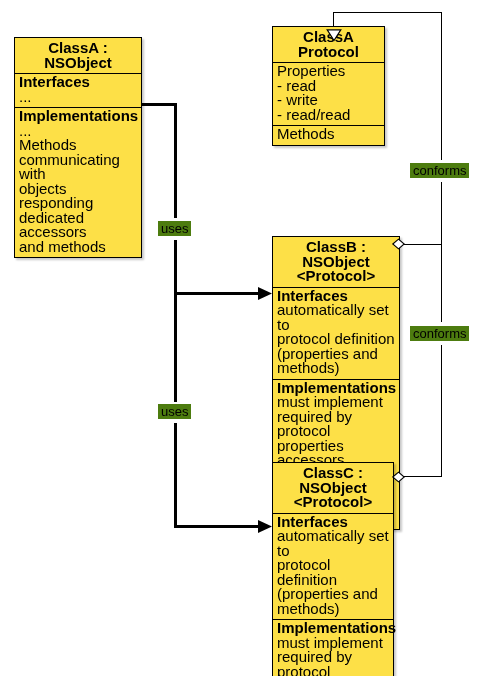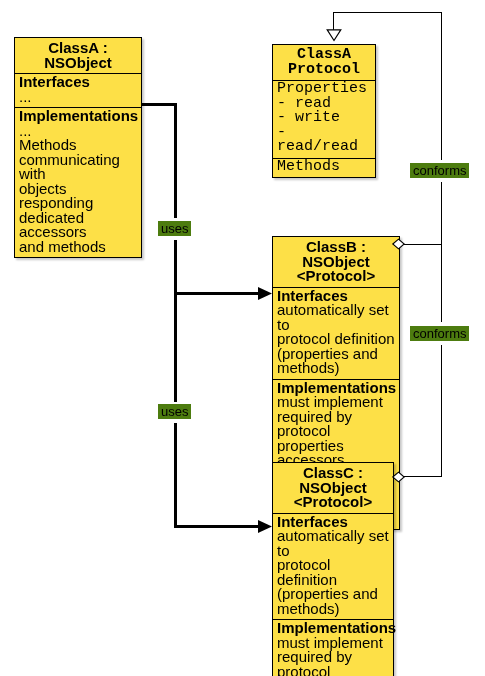--- a/index.html
+++ b/index.html
@@ -148,21 +148,21 @@
       <span class="uml-section-head">Implementations</span>
       <span class="uml-section-body">...
 Methods
 communicating with
 objects responding
 dedicated accessors
 and methods</span>
     </div>
   </div>
 
-  <div class="uml-box" style="left:272px; top:44px; width:104px;font-family:Liberation Mono, monospace;">
+  <div class="uml-box" style="left:272px; top:26px; width:113px;">
     <div class="uml-title">ClassA Protocol</div>
     <div class="uml-section">
       <span class="uml-section-body">Properties</span>
       <span class="uml-section-body">- read
 - write
 - read/read</span>
     </div>
     <div class="uml-section last">
       <span class="uml-section-body">Methods</span>
     </div>

